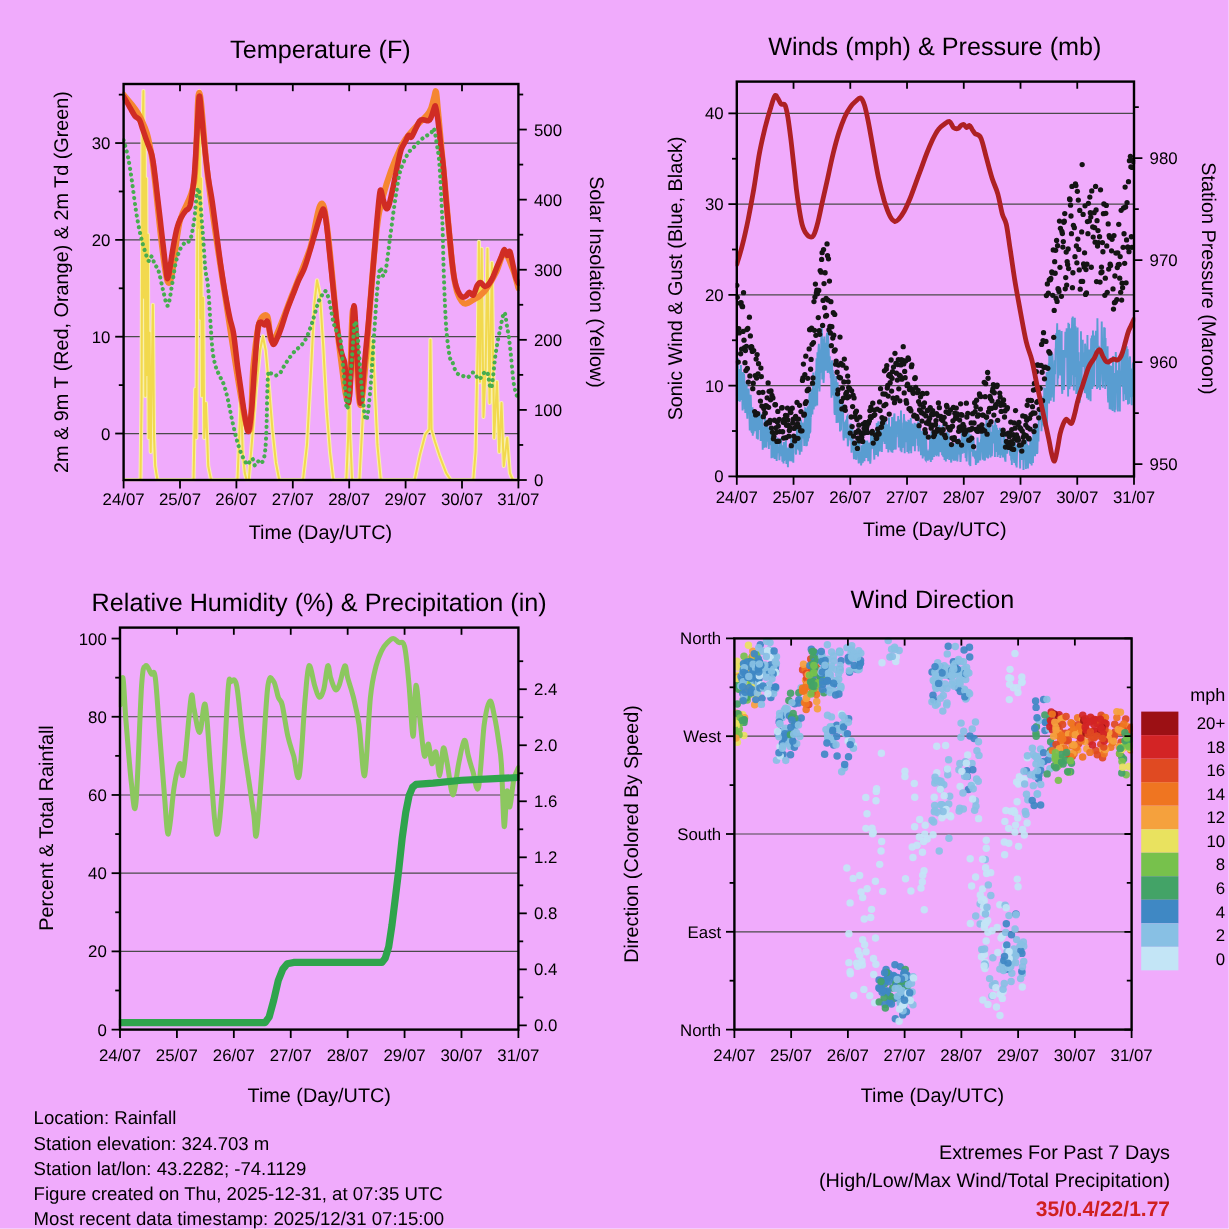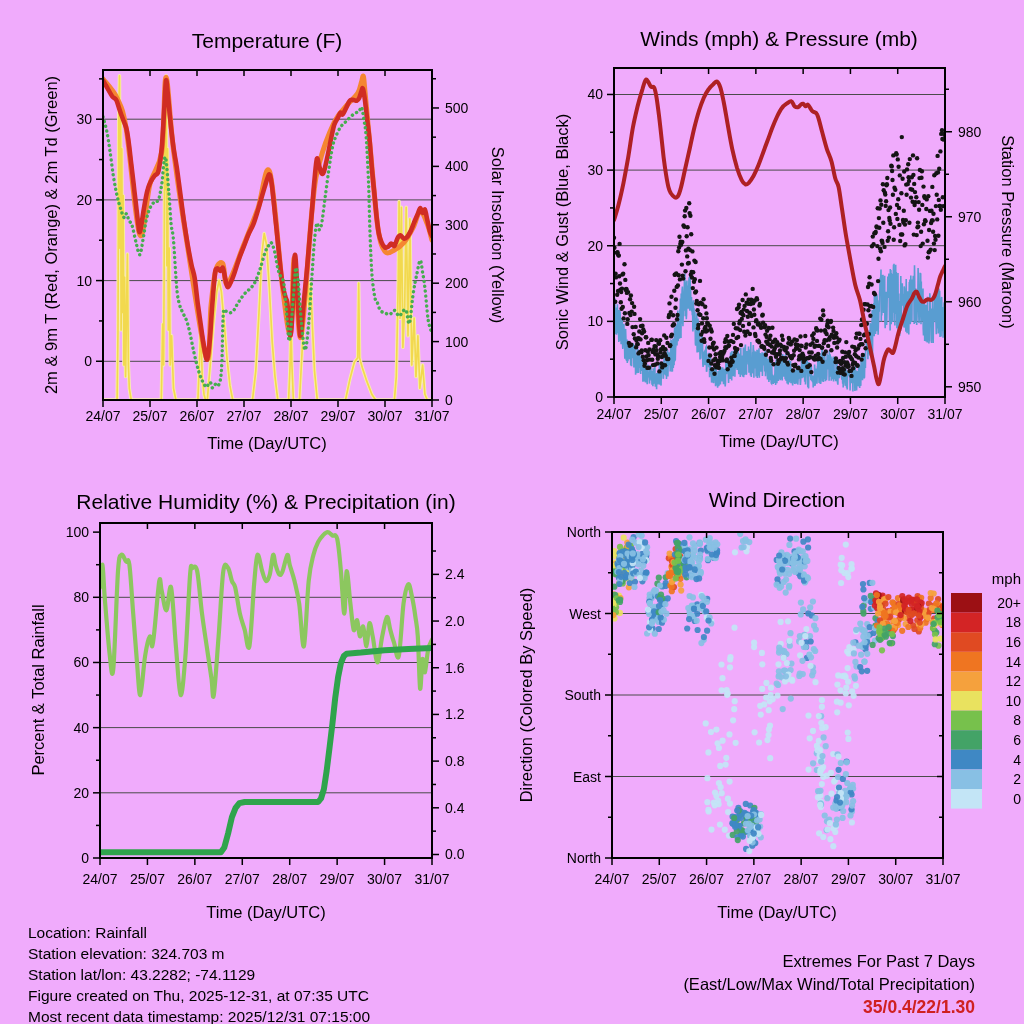--- a/index.html
+++ b/index.html
@@ -2395,17 +2395,17 @@
 <div class="footer">
   <div>Location: Rainfall</div>
   <div>Station elevation: 324.703 m</div>
   <div>Station lat/lon: 43.2282; -74.1129</div>
   <div>Figure created on Thu, 2025-12-31, at 07:35 UTC</div>
   <div>Most recent data timestamp: 2025/12/31 07:15:00</div>
 </div>
 
 <div class="extremes">
   <div>Extremes For Past 7 Days</div>
-  <div>(East/Low/Max Wind/Total Precipitation)</div>
-  <div class="exval" style="color: rgb(207, 32, 32);">35/0.4/22/1.30</div>
+  <div>(High/Low/Max Wind/Total Precipitation)</div>
+  <div class="exval" style="color: rgb(207, 32, 32);">35/0.4/22/1.77</div>
 </div>
 
 </div>
 
 </body></html>

